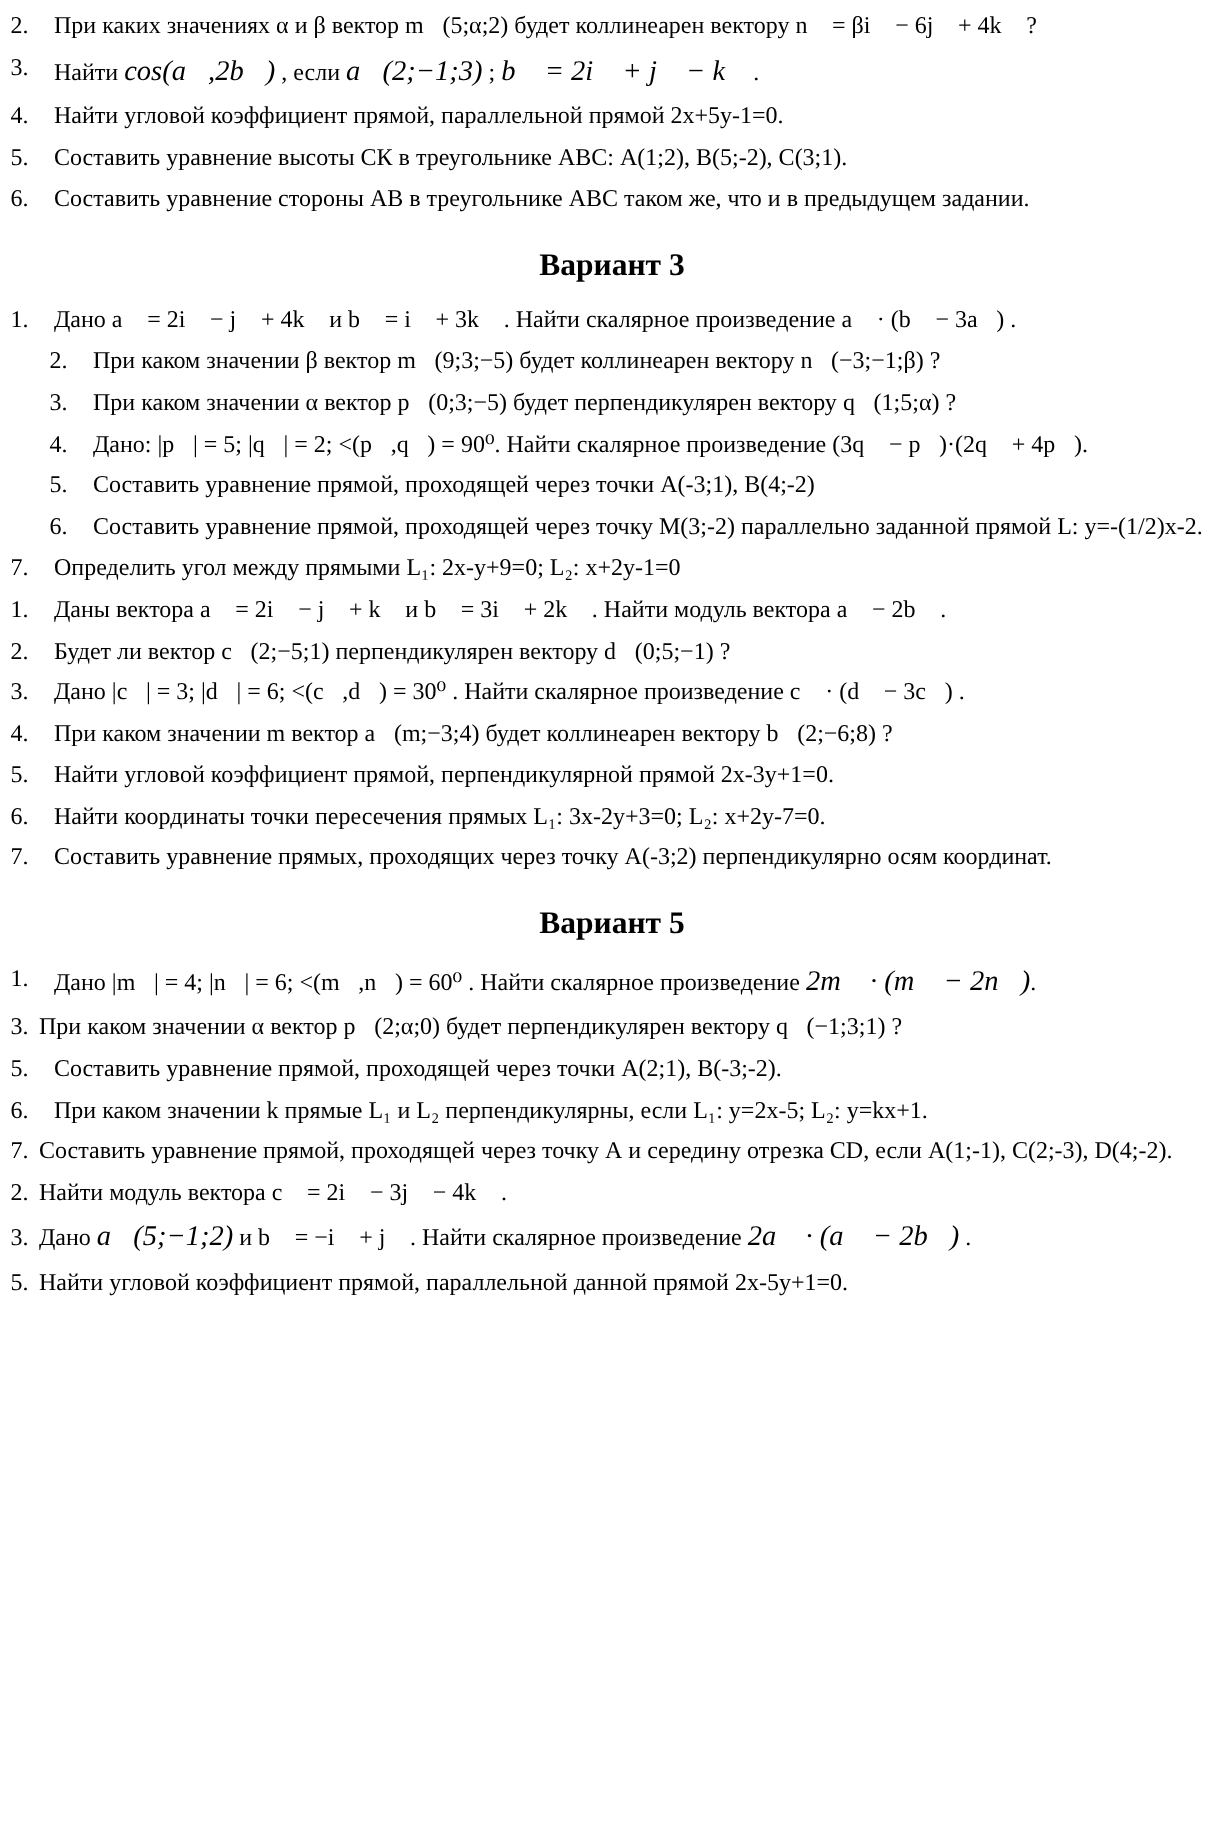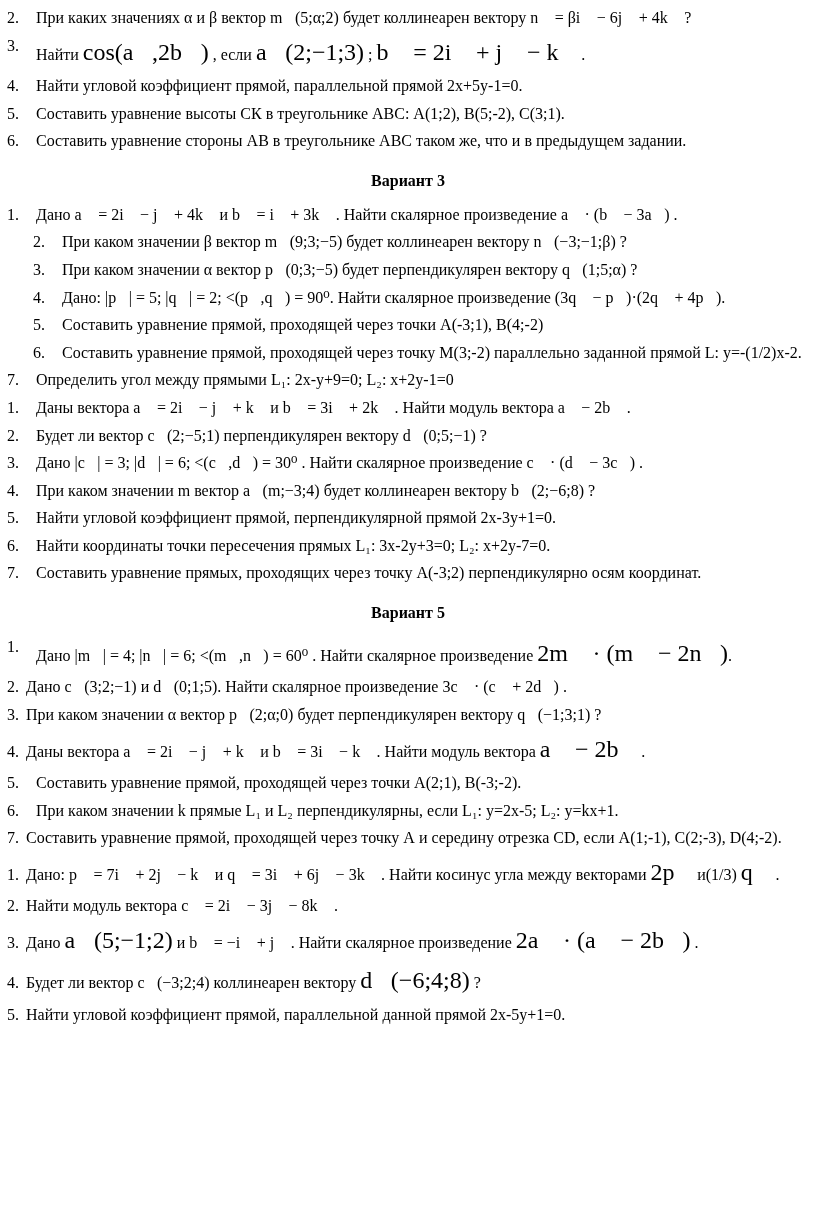--- a/index.html
+++ b/index.html
@@ -17,26 +17,26 @@
   .item { line-height: 1.6; margin: 0 0 2px 0; }
   .item.hang { display: flex; }
   .item.hang > .num { flex: 0 0 29px; }
   .item.hang > .body { flex: 1 1 auto; text-align: justify; }
   .item.para { display: block; text-align: justify; }
   .item.para > .num { margin-right: 7px; }
   .item.indent { margin-left: 26px; }
   .variant-heading {
     font-weight: bold;
     text-align: center;
-    font-size: 16px;
+    font-size: 21px;
     margin: 18px 0 12px 0;
   }
   .t { font-style: normal; }
   .m { }
-  .M { font-size: 24px; }
+  .M { font-style: italic; font-size: 19px; }
 </style>
 </head>
 <body>
 
 <div class="page" style="background: rgb(255, 255, 255); color: rgb(0, 0, 0);">
   <div id="doc-root">
       <div class="item hang">
         <span class="num">2.</span>
         <span class="body"><span class="t">При каких значениях α и β вектор </span><span class="m">m⃗(5;α;2)</span><span class="t"> будет коллинеарен вектору </span><span class="m">n⃗ = βi⃗ − 6j⃗ + 4k⃗</span><span class="t"> ?</span></span>
       </div>
@@ -111,31 +111,27 @@
       </div>
       <div class="item hang">
         <span class="num">7.</span>
         <span class="body"><span class="t">Составить уравнение прямых, проходящих через точку А(-3;2) перпендикулярно осям координат.</span></span>
       </div>
       <div class="variant-heading">Вариант 5</div>
       <div class="item hang">
         <span class="num">1.</span>
         <span class="body"><span class="t">Дано </span><span class="m">|m⃗| = 4; |n⃗| = 6; &lt;(m⃗,n⃗) = 60⁰</span><span class="t"> . Найти скалярное произведение </span><span class="M">2m⃗ · (m⃗ − 2n⃗)</span><span class="t">.</span></span>
       </div>
-      <div class="item para"><span class="num">2.</span><span class="body"><span class="t">Дано </span><span class="m">c⃗(3;2;−1)</span><span class="t"> и </span><span class="m">d⃗(0;1;5)</span><span class="t">. Найти скалярное произведение </span><span class="m">3c⃗ · (c⃗ + 2d⃗)</span><span class="t"> .</span></span></div>
       <div class="item para"><span class="num">3.</span><span class="body"><span class="t">При каком значении α вектор </span><span class="m">p⃗(2;α;0)</span><span class="t"> будет перпендикулярен вектору </span><span class="m">q⃗(−1;3;1)</span><span class="t"> ?</span></span></div>
-      <div class="item para"><span class="num">4.</span><span class="body"><span class="t">Даны вектора </span><span class="m">a⃗ = 2i⃗ − j⃗ + k⃗</span><span class="t"> и </span><span class="m">b⃗ = 3i⃗ − k⃗</span><span class="t"> . Найти модуль вектора </span><span class="M">a⃗ − 2b⃗</span><span class="t"> .</span></span></div>
       <div class="item hang">
         <span class="num">5.</span>
         <span class="body"><span class="t">Составить уравнение прямой, проходящей через точки А(2;1), В(-3;-2).</span></span>
       </div>
       <div class="item hang">
         <span class="num">6.</span>
         <span class="body"><span class="t">При каком значении k прямые L₁ и L₂ перпендикулярны, если  L₁: y=2x-5; L₂: y=kx+1.</span></span>
       </div>
       <div class="item para"><span class="num">7.</span><span class="body"><span class="t">Составить уравнение прямой, проходящей через точку А и середину отрезка CD, если А(1;-1), С(2;-3), D(4;-2).</span></span></div>
-      <div class="item para"><span class="num">1.</span><span class="body"><span class="t">Дано: </span><span class="m">p⃗ = 7i⃗ + 2j⃗ − k⃗</span><span class="t"> и </span><span class="m">q⃗ = 3i⃗ + 6j⃗ − 3k⃗</span><span class="t"> . Найти косинус угла между  векторами </span><span class="M">2p⃗</span><span class="t"> и(1/3) </span><span class="M">q⃗</span><span class="t"> .</span></span></div>
-      <div class="item para"><span class="num">2.</span><span class="body"><span class="t">Найти модуль вектора  </span><span class="m">c⃗ = 2i⃗ − 3j⃗ − 8k⃗</span><span class="t"> .</span></span></div>
+      <div class="item para"><span class="num">2.</span><span class="body"><span class="t">Найти модуль вектора  </span><span class="m">c⃗ = 2i⃗ − 3j⃗ − 4k⃗</span><span class="t"> .</span></span></div>
       <div class="item para"><span class="num">3.</span><span class="body"><span class="t">Дано  </span><span class="M">a⃗(5;−1;2)</span><span class="t"> и </span><span class="m">b⃗ = −i⃗ + j⃗</span><span class="t"> . Найти скалярное произведение </span><span class="M">2a⃗ · (a⃗ − 2b⃗)</span><span class="t"> .</span></span></div>
-      <div class="item para"><span class="num">4.</span><span class="body"><span class="t">Будет ли вектор  </span><span class="m">c⃗(−3;2;4)</span><span class="t">  коллинеарен вектору  </span><span class="M">d⃗(−6;4;8)</span><span class="t"> ?</span></span></div>
       <div class="item para"><span class="num">5.</span><span class="body"><span class="t">Найти угловой коэффициент прямой, параллельной данной прямой 2x-5y+1=0.</span></span></div>
     </div>
 </div>
 
 </body></html>

